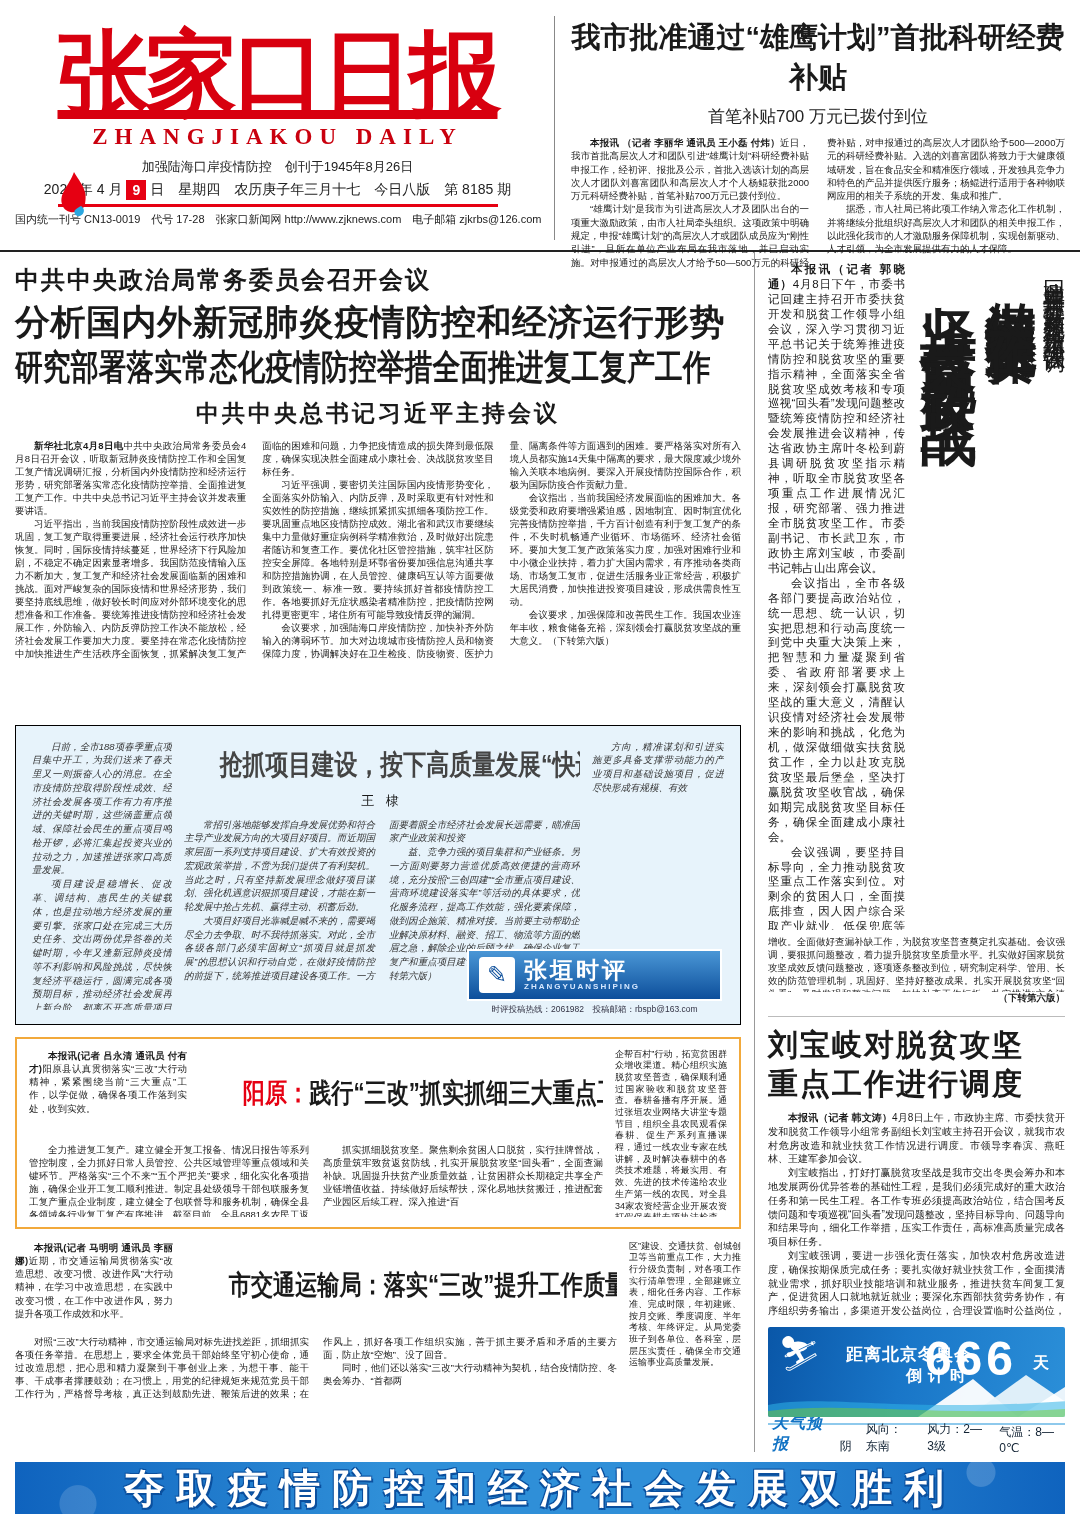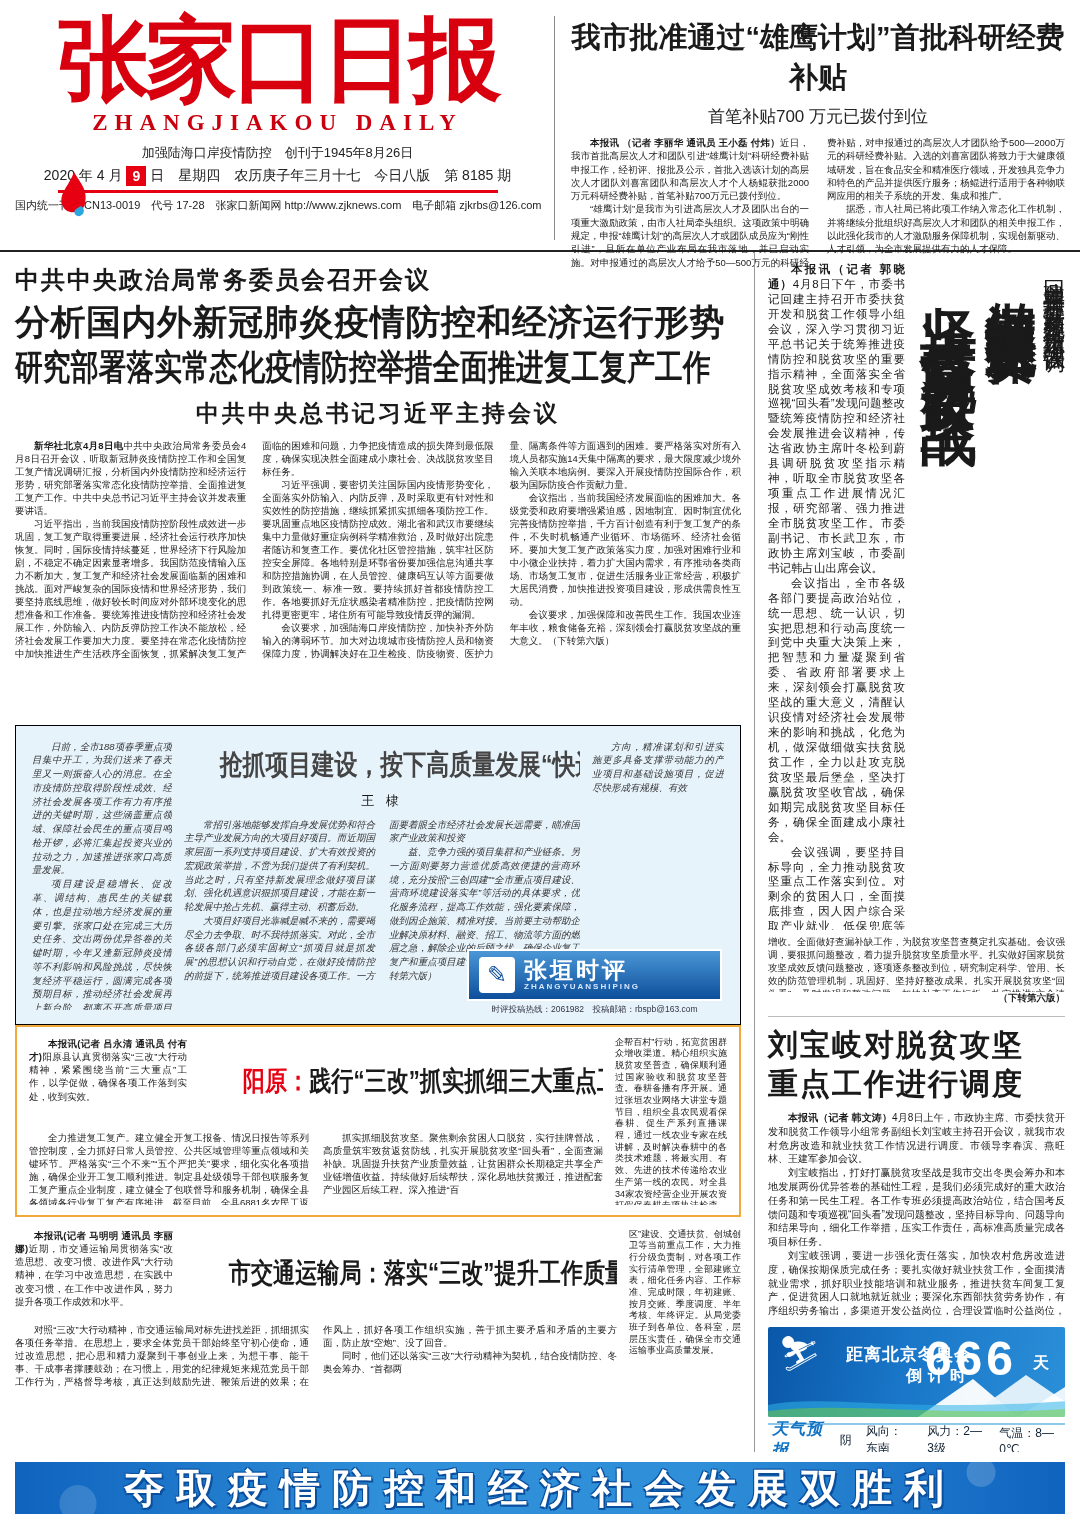--- a/index.html
+++ b/index.html
@@ -3,21 +3,21 @@
 <meta charset="utf-8">
 <style>
   html,body{margin:0;padding:0;background:#fff;}
   *{box-sizing:border-box;}
   .page{width:1080px;height:1519px;background:#fff;color:#1a1a1a;
     font-family:"Liberation Sans","DejaVu Sans",sans-serif;overflow:hidden;position:relative;}
   
   header{display:flex;height:252px;padding:8px 15px 0;border-bottom:2px solid #222;}
   .mh-left{width:525px;text-align:center;position:relative;flex:none;}
   .mh-title{font-size:92px;line-height:1.02;font-weight:900;color:#d8000f;letter-spacing:-4px;
-    font-family:"Liberation Serif","DejaVu Serif",serif;margin-top:6px;}
+    font-family:"Liberation Serif","DejaVu Serif",serif;margin-top:20px;text-decoration:underline;}
   .mh-en{color:#c9000e;font-size:23px;font-weight:bold;letter-spacing:7px;
     font-family:"Liberation Serif","DejaVu Serif",serif;margin-top:2px;}
   .flame{position:absolute;left:42px;bottom:26px;}
   .mh-organ{font-size:13px;color:#222;margin-top:8px;}
   .mh-date{font-size:14px;color:#222;margin-top:4px;display:flex;justify-content:center;align-items:center;gap:4px;}
   .day-badge{background:#e60012;color:#fff;font-weight:bold;padding:0 6px;line-height:20px;display:inline-block;}
   .mh-rule{height:3px;background:#e60012;width:440px;margin:4px auto 5px;}
   .mh-issue{font-size:11px;color:#222;white-space:nowrap;}
   .mh-right{flex:1;border-left:1px solid #888;margin:8px 0 10px 14px;padding:2px 0 0 16px;}
   .tr-head{font-size:29px;font-weight:700;text-align:center;letter-spacing:0;}
@@ -50,21 +50,21 @@
     overflow:hidden;font-style:italic;color:#333;}
   .logo-wrap{position:absolute;right:18px;bottom:8px;width:255px;}
   .logo{height:52px;background:linear-gradient(180deg,#4a97d6,#0d4f9b);border:2px solid #fff;
     display:flex;align-items:center;gap:9px;padding:4px 10px;}
   .logo-icon{width:36px;height:36px;background:#fff;border-radius:4px;color:#0d4f9b;font-size:24px;
     display:flex;align-items:center;justify-content:center;flex:none;}
   .logo-cn{font-size:23px;font-weight:900;color:#fff;letter-spacing:3px;line-height:1.05;}
   .logo-en{font-size:8px;color:#d6e8ff;letter-spacing:2px;font-weight:bold;}
   .logo-cap{font-size:8.5px;color:#334;text-align:center;margin-top:3px;white-space:nowrap;}
   
-  .yy{margin-top:0;border:2px solid #f2a93b;height:192px;padding:10px 12px;display:flex;gap:12px;}
+  .yy{margin-top:12px;border:2px solid #f2a93b;height:192px;padding:10px 12px;display:flex;gap:12px;}
   .yy p,.tp p,.lb-body p,.hj-body p,.hj-cont p{margin:0;text-indent:2em;}
   .yy-main{flex:1;display:flex;flex-direction:column;overflow:hidden;}
   .yy-row1{display:flex;gap:12px;}
   .yy-intro{width:158px;flex:none;font-size:9.5px;line-height:1.4;text-align:justify;height:88px;overflow:hidden;}
   .yy-head{flex:1;align-self:center;text-align:center;font-size:27px;font-weight:900;white-space:nowrap;}
   .squeeze{display:inline-block;transform:scaleX(0.82);transform-origin:center;}
   .red{color:#e60012;}
   .yy-cols{flex:1;column-count:2;column-gap:14px;font-size:9.5px;line-height:1.38;text-align:justify;overflow:hidden;margin-top:6px;}
   .yy-side{width:112px;flex:none;font-size:9px;line-height:1.3;text-align:justify;overflow:hidden;}
   
@@ -89,21 +89,21 @@
     background:linear-gradient(100deg,#0a57a8 0%,#1976c8 45%,#2b8fd8 100%);}
   .oly svg{position:absolute;left:0;top:0;}
   .oly-skier{position:absolute;left:10px;top:6px;font-size:34px;color:#fff;}
   .oly-text{position:absolute;left:78px;top:16px;text-align:right;color:#fff;font-weight:900;}
   .oly-l1{font-size:17px;letter-spacing:1px;}
   .oly-l2{font-size:16px;letter-spacing:6px;}
   .oly-days{position:absolute;right:48px;top:4px;font-size:48px;font-weight:900;color:#fff;letter-spacing:4px;}
   .oly-unit{position:absolute;right:16px;top:26px;font-size:16px;color:#fff;font-weight:700;}
   
   .weather{margin-top:6px;height:34px;border-top:2px solid #8ec9ec;border-bottom:2px solid #8ec9ec;
-    display:flex;align-items:center;gap:14px;font-size:12px;color:#123;padding:0 4px;}
+    display:flex;align-items:flex-end;gap:14px;font-size:12px;color:#123;padding:0 4px;}
   .w-label{color:#1273c4;font-weight:900;font-style:italic;font-size:16px;letter-spacing:1px;}
   
   .banner{margin:10px 15px 0;height:52px;display:flex;align-items:center;justify-content:center;
     background:
       radial-gradient(circle at 92% 20%, rgba(255,255,255,.18) 0 14px, transparent 15px),
       radial-gradient(circle at 6% 80%, rgba(255,255,255,.15) 0 18px, transparent 19px),
       linear-gradient(90deg,#0f63be 0%,#2f8fd8 35%,#2f8fd8 65%,#0f63be 100%);}
   .banner span{font-size:40px;font-weight:900;color:#fff;letter-spacing:12px;white-space:nowrap;
     text-shadow:2px 2px 0 #0a4f9e,-1px -1px 0 #0a4f9e,1px -1px 0 #0a4f9e,-1px 2px 0 #0a4f9e;}
   b.lead{font-weight:900;}

